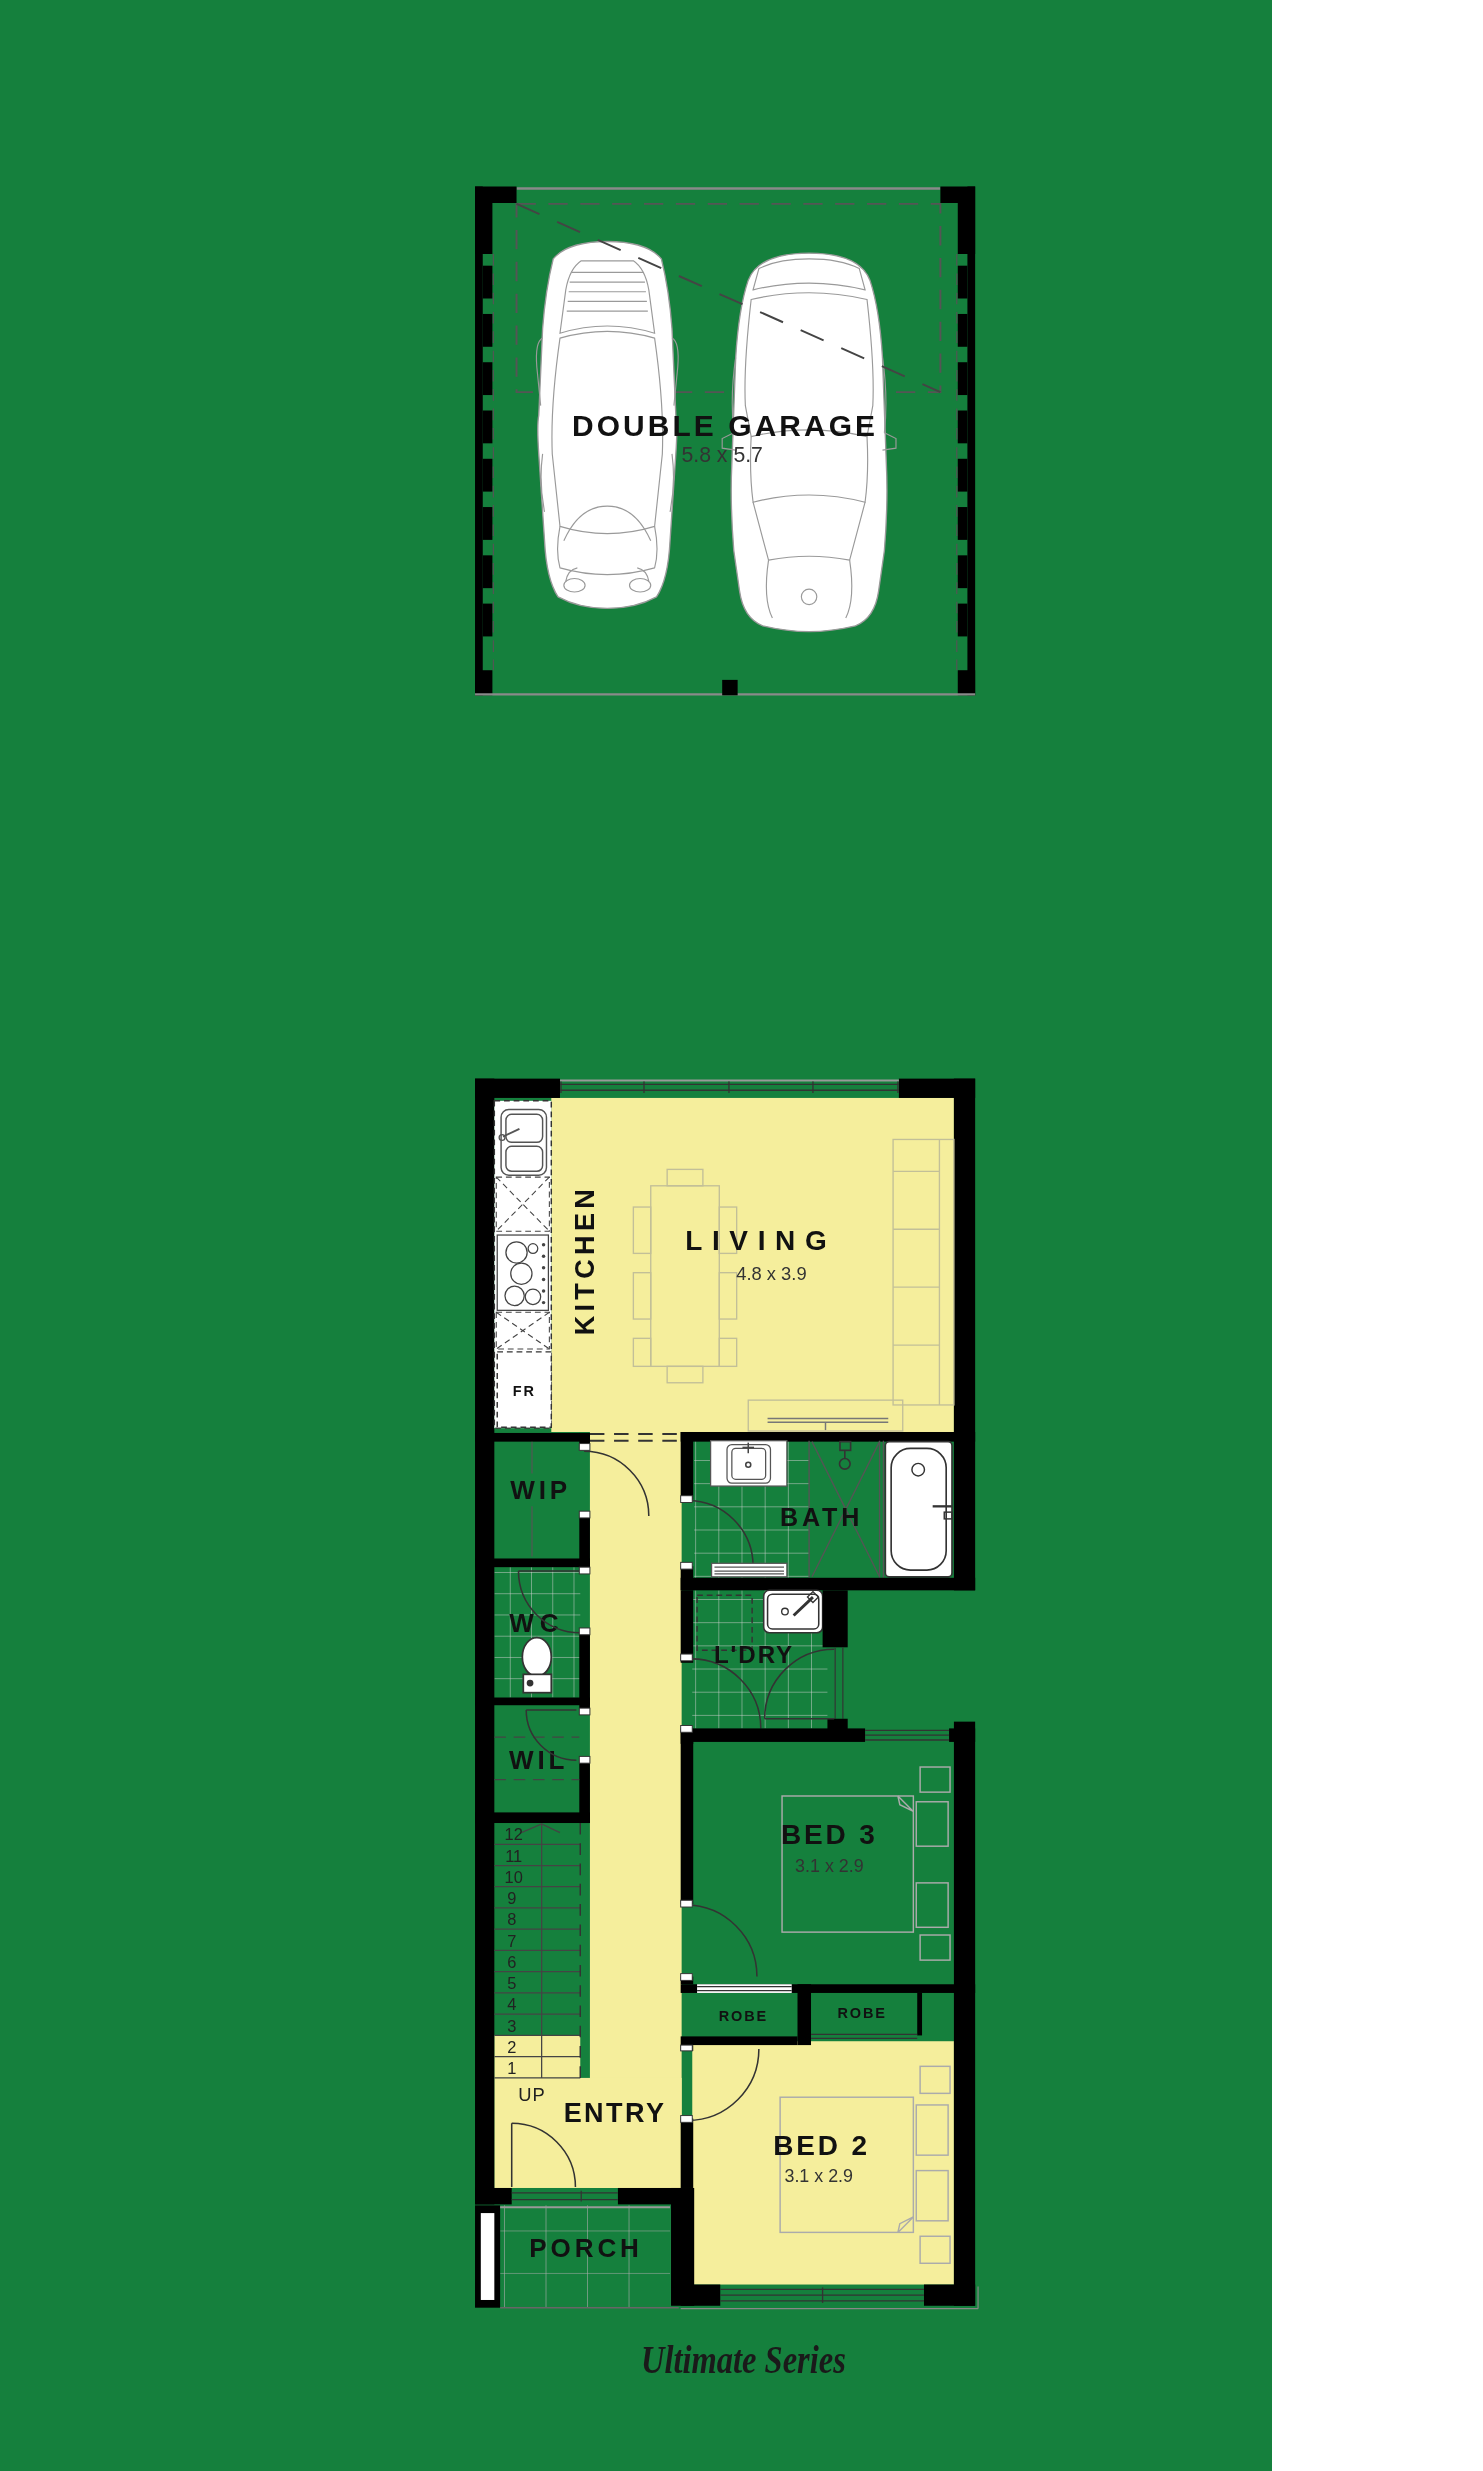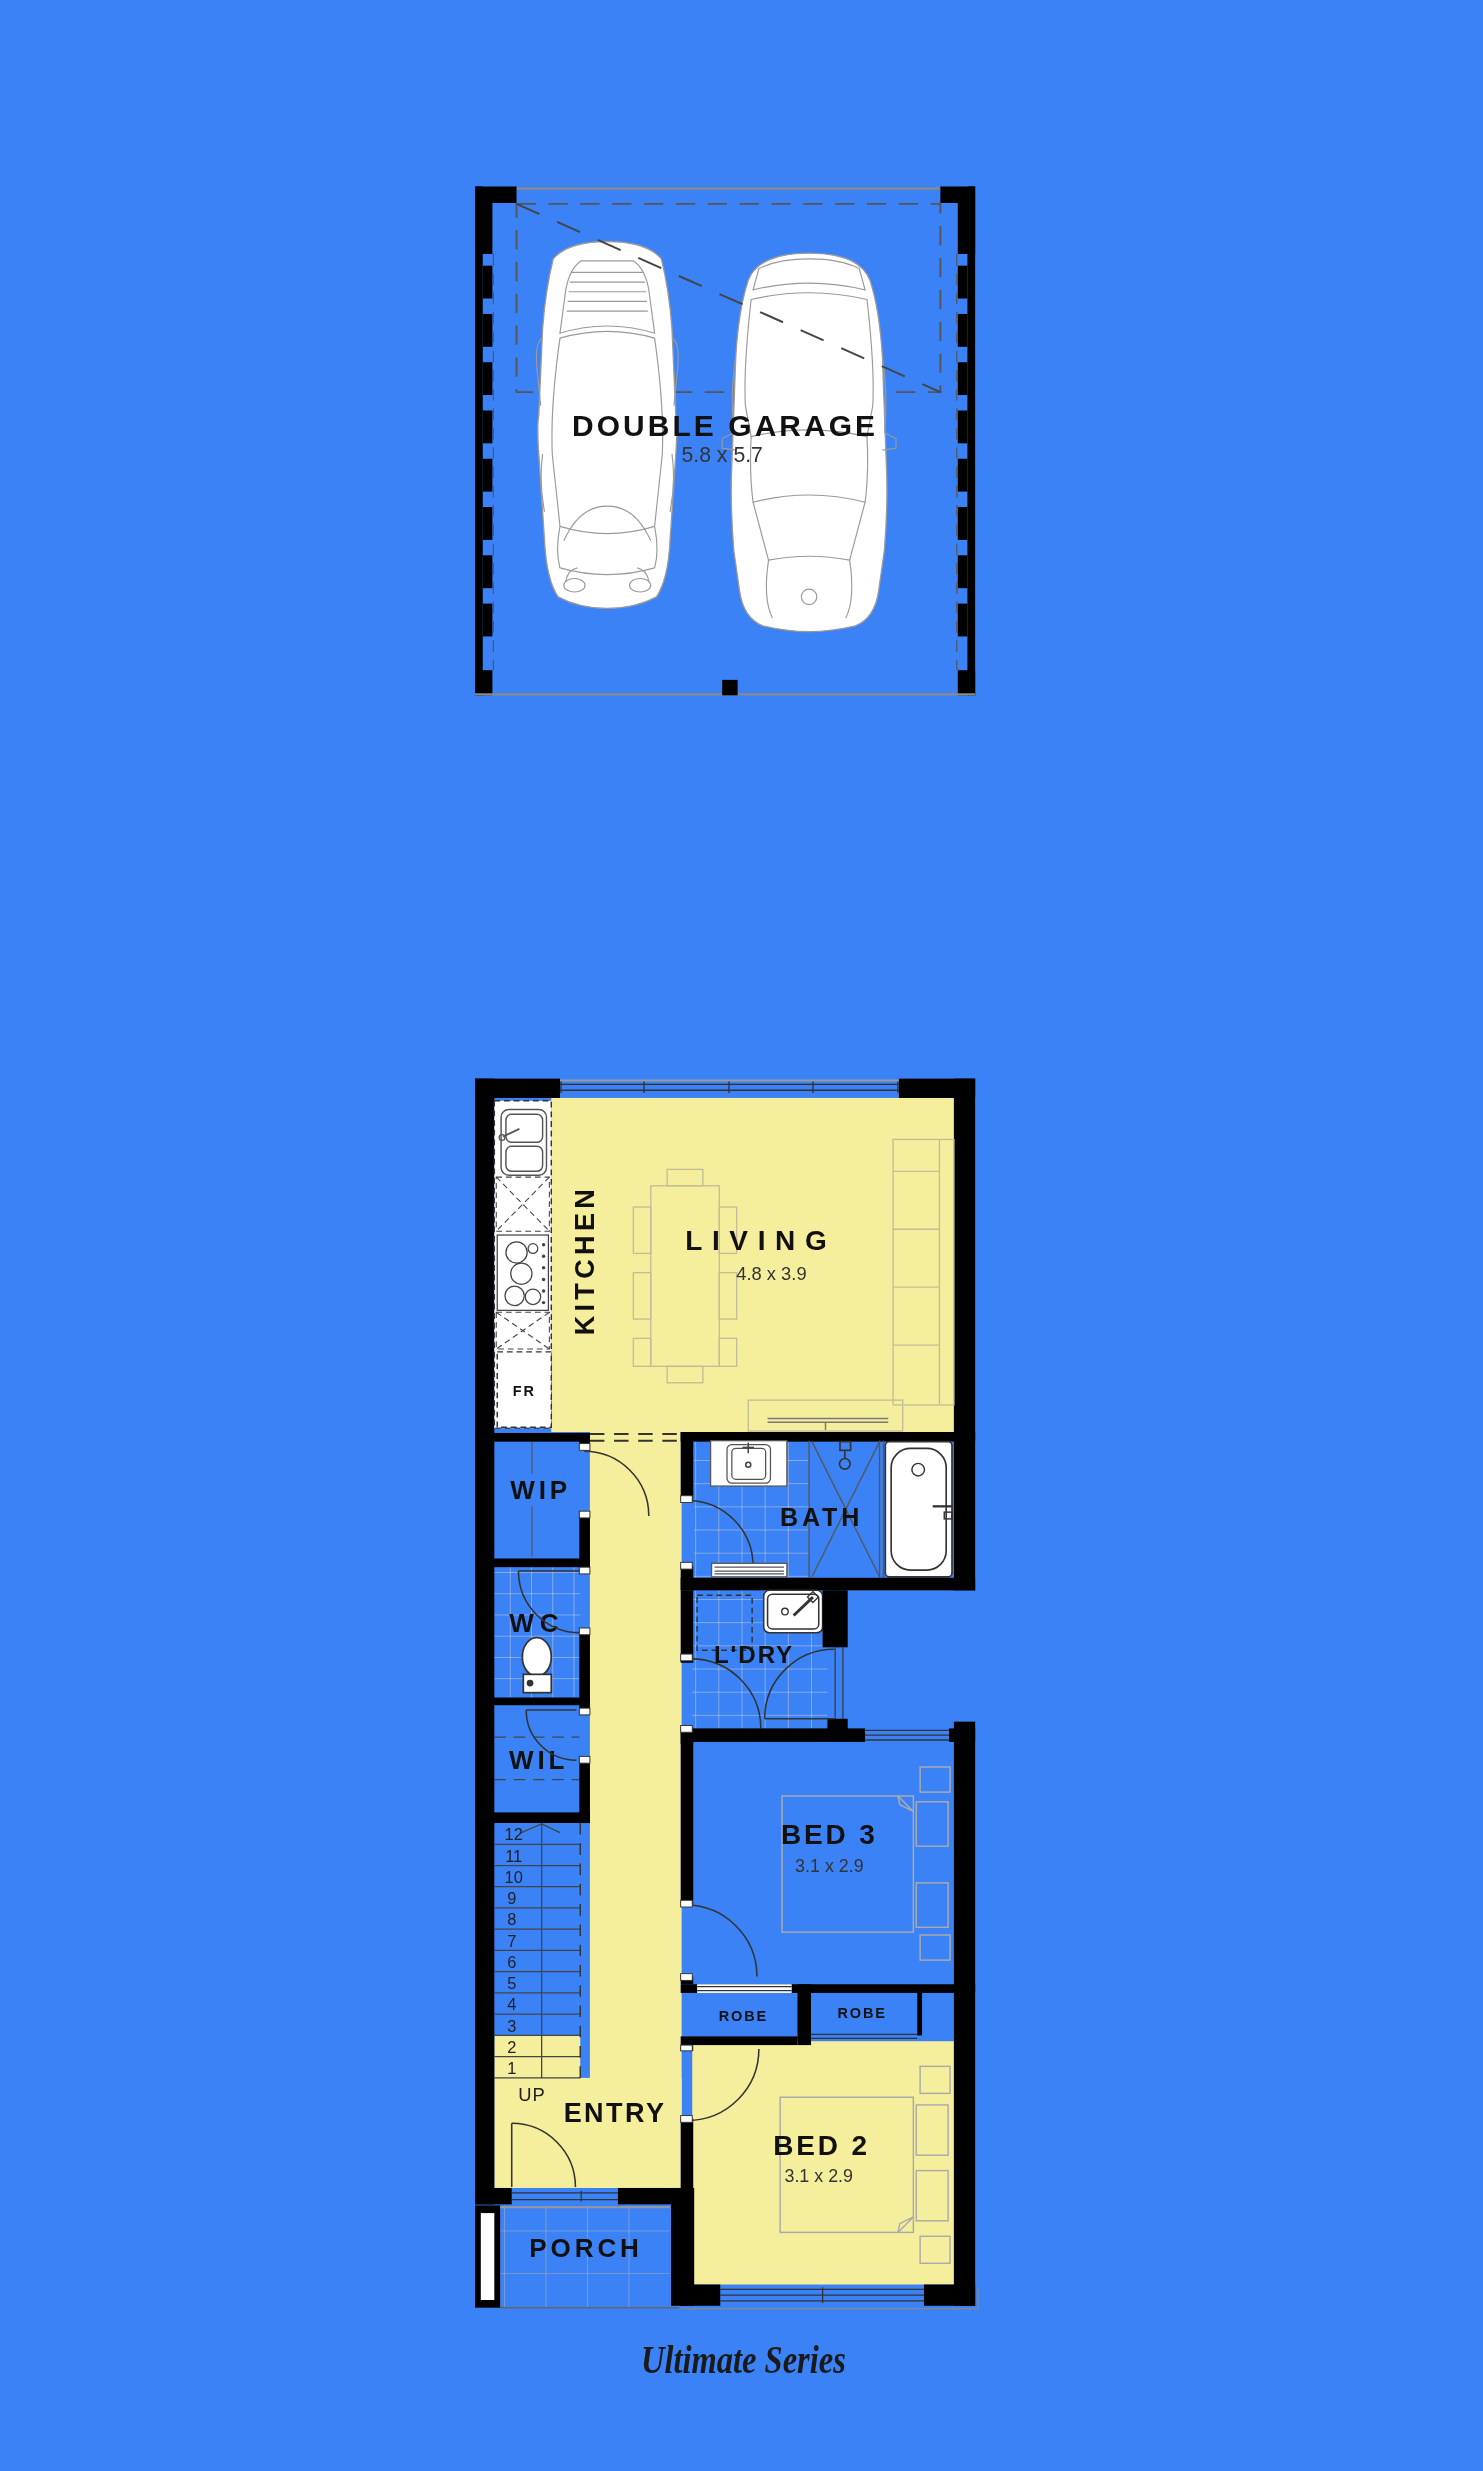--- a/index.html
+++ b/index.html
@@ -1,16 +1,16 @@
 <!DOCTYPE html>
 <html><head>
 <meta charset="utf-8">
 <style>
   html,body{margin:0;padding:0;background:#fff;}
-  .page{position:relative;width:1483px;height:2472px;background:#3b82f6;overflow:hidden;text-align:right;}
+  .page{position:relative;width:1272px;height:2472px;background:#15803d;overflow:hidden;text-align:right;}
   svg text{font-family:"Liberation Sans",sans-serif;}
 </style>
 </head>
 <body>
 <div class="page">
 <svg width="1483" height="2472" viewBox="0 0 1536 2560" xmlns="http://www.w3.org/2000/svg">
 <defs>
   <pattern id="tile22" width="22" height="22" patternUnits="userSpaceOnUse">
     <path d="M22 0H0V22" fill="none" stroke="#D2D2D2" stroke-width="1"></path>
   </pattern>

